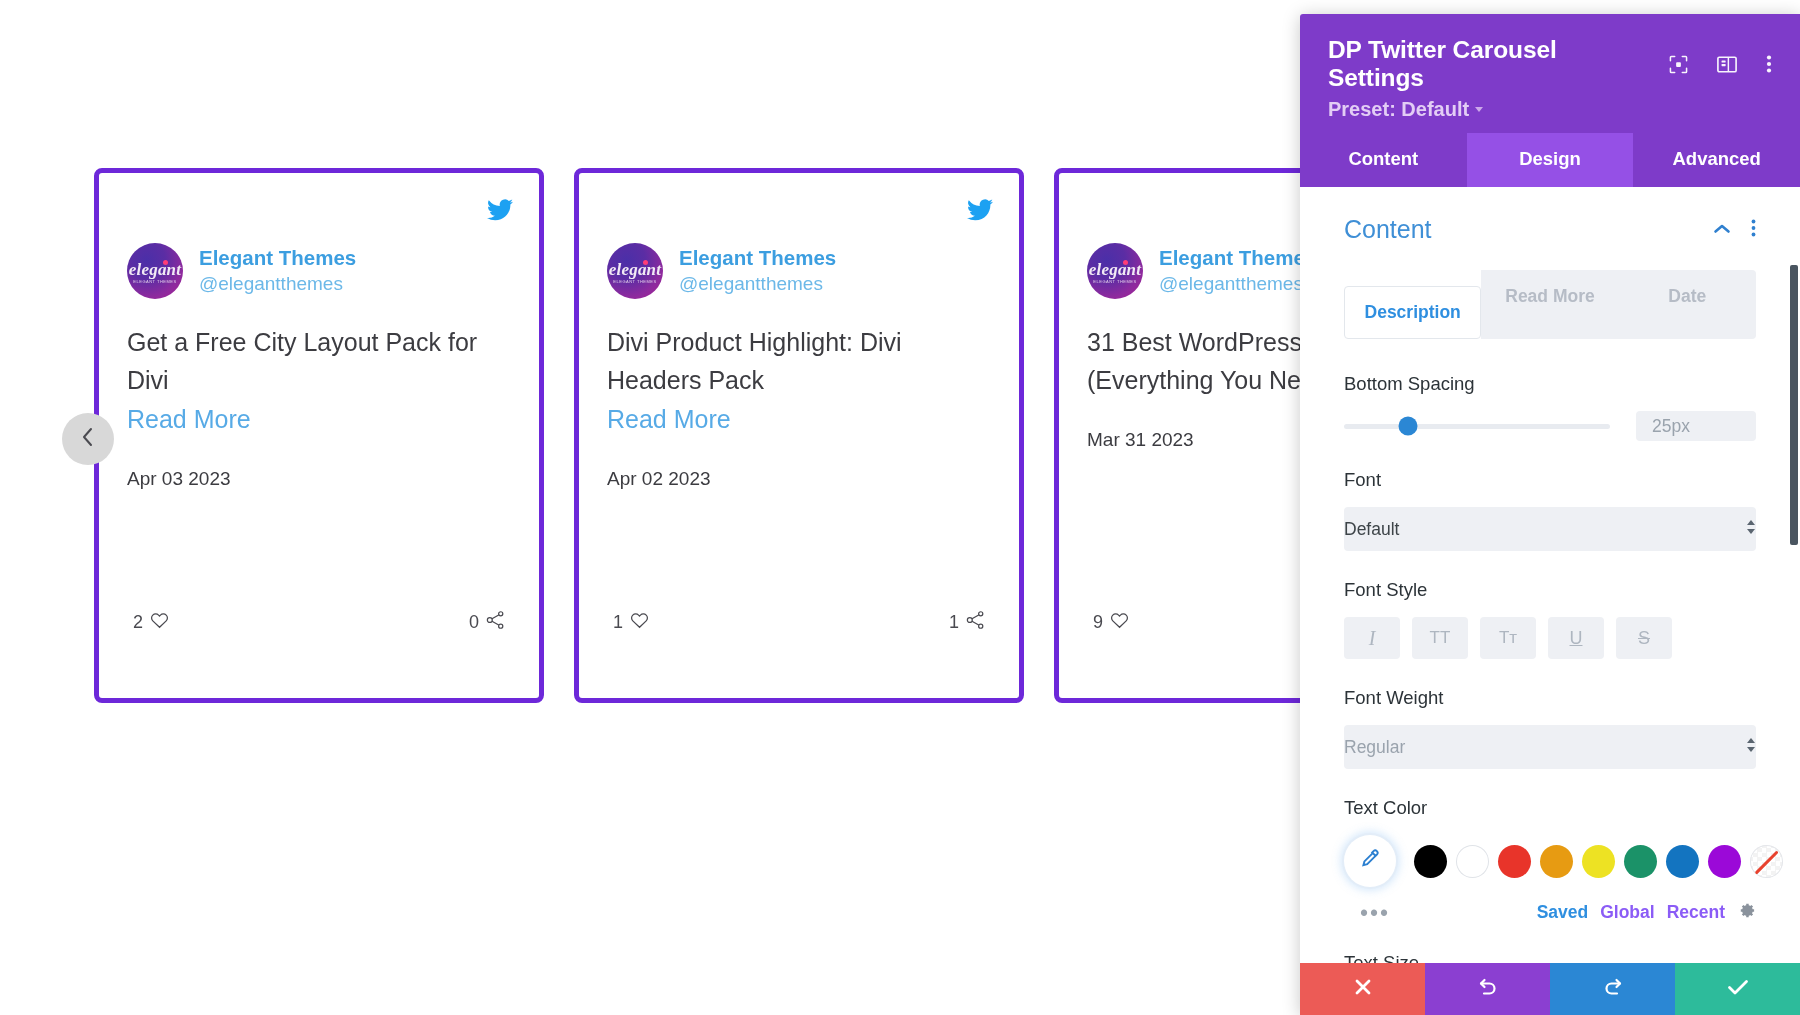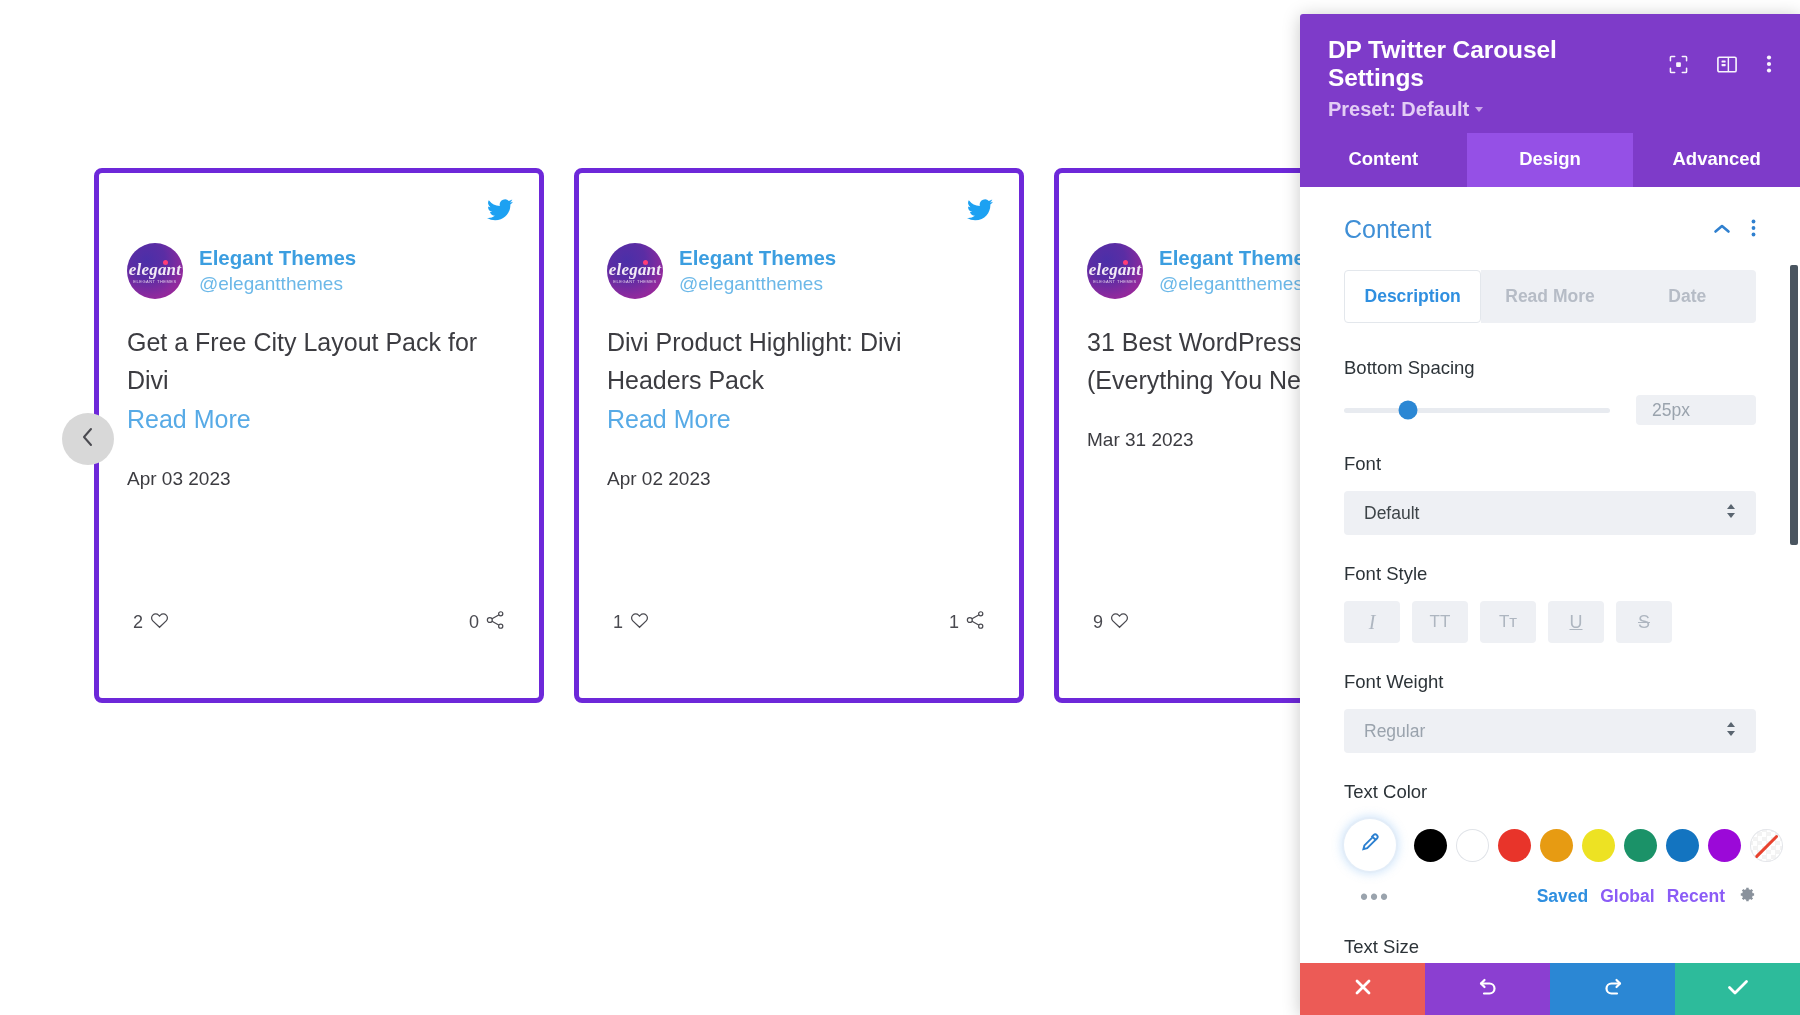--- a/index.html
+++ b/index.html
@@ -108,21 +108,21 @@
 
   #section-head { display: flex; align-items: center; justify-content: space-between; margin-bottom: 26px; }
   #section-title { color: #3f8fd6; font-size: 25px; font-weight: 400; }
   .section-head-icons { display: flex; align-items: center; gap: 20px; }
 
   #subtabs { display: flex; gap: 0; margin-bottom: 34px; }
   .subtab {
     flex: 1 1 0; text-align: center; padding: 15px 0; font-size: 17.5px; font-weight: 700;
     background: #eef0f4; color: #b6bcc6; cursor: pointer; border: 1px solid transparent;
   }
-  .subtab:first-child { border-radius: 4px 0 0 4px; }
+  .subtab:first-child { border-radius: 4px 0 0 4px; margin-top: 16px; }
   .subtab:last-child { border-radius: 0 4px 4px 0; }
   .subtab.active {
     background: #ffffff; color: #2f8fe0; border: 1px solid #e3e7ec;
     border-radius: 4px;
   }
 
   .field { margin-bottom: 28px; }
   .field-label { font-size: 18.5px; color: #2c3338; font-weight: 400; margin-bottom: 16px; }
 
   .slider-row { display: flex; align-items: center; gap: 16px; }
@@ -136,21 +136,21 @@
   }
   .value-box {
     width: 120px; height: 30px; background: #eef0f4; border-radius: 4px;
     display: flex; align-items: center; padding-left: 16px;
     color: #9aa3ad; font-size: 17.5px;
   }
 
   .select-box {
     height: 44px; background: #eef0f4; border-radius: 4px;
     display: flex; align-items: center; justify-content: space-between;
-    padding: 0 20px; cursor: pointer;
+    padding: 0 0; cursor: pointer;
   }
   .select-value { font-size: 17.5px; }
   .select-value.strong { color: #3d4448; }
   .select-value.muted { color: #9aa3ad; }
 
   #fontstyle-row { display: flex; gap: 12px; }
   .fs-btn {
     width: 56px; height: 42px; background: #eef0f4; border-radius: 4px;
     display: flex; align-items: center; justify-content: center;
     color: #aeb6c0; cursor: pointer; font-size: 18px;

